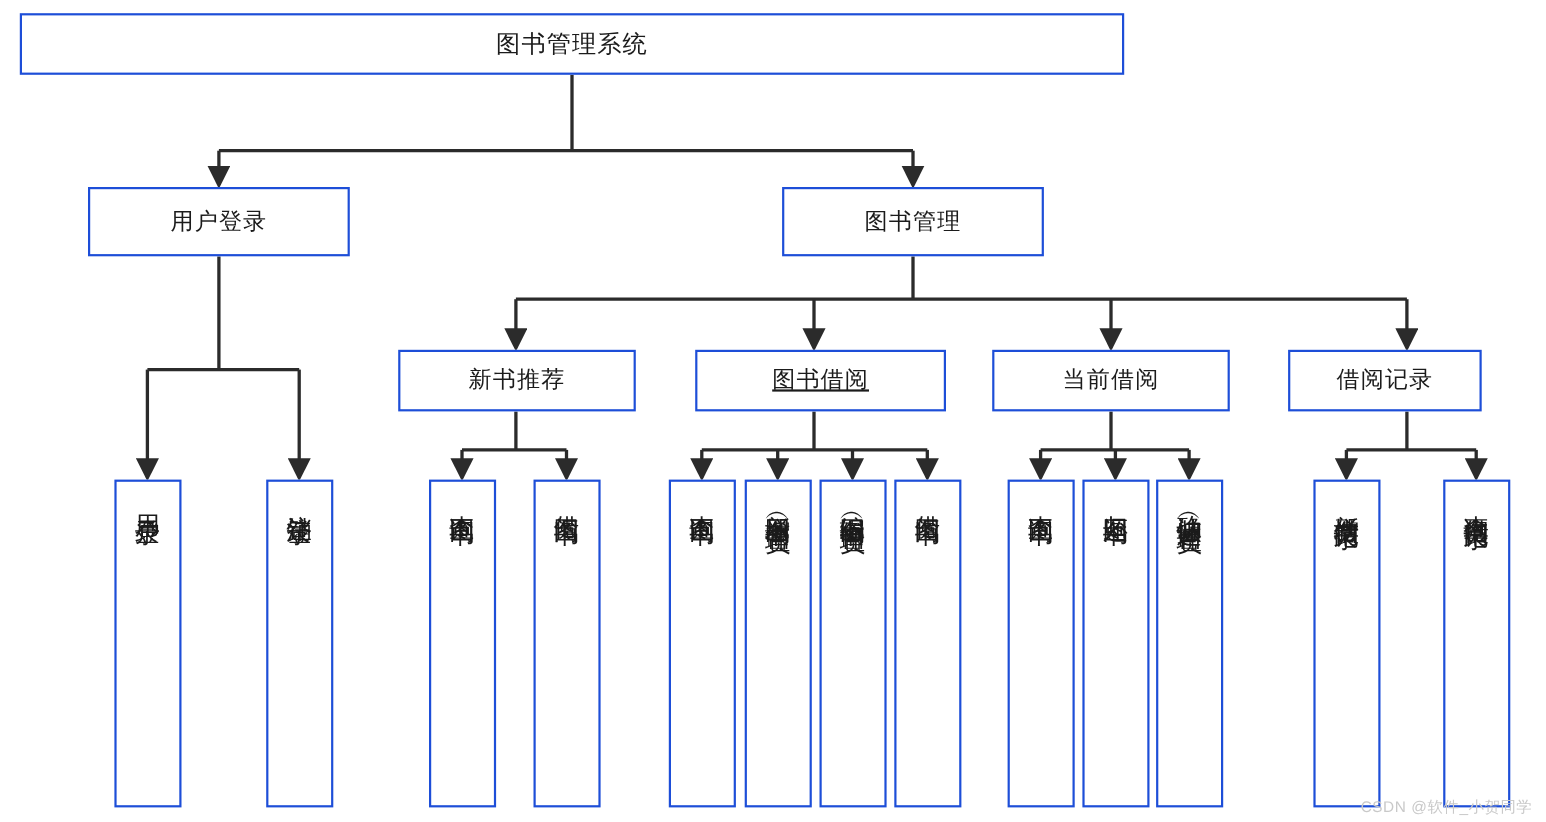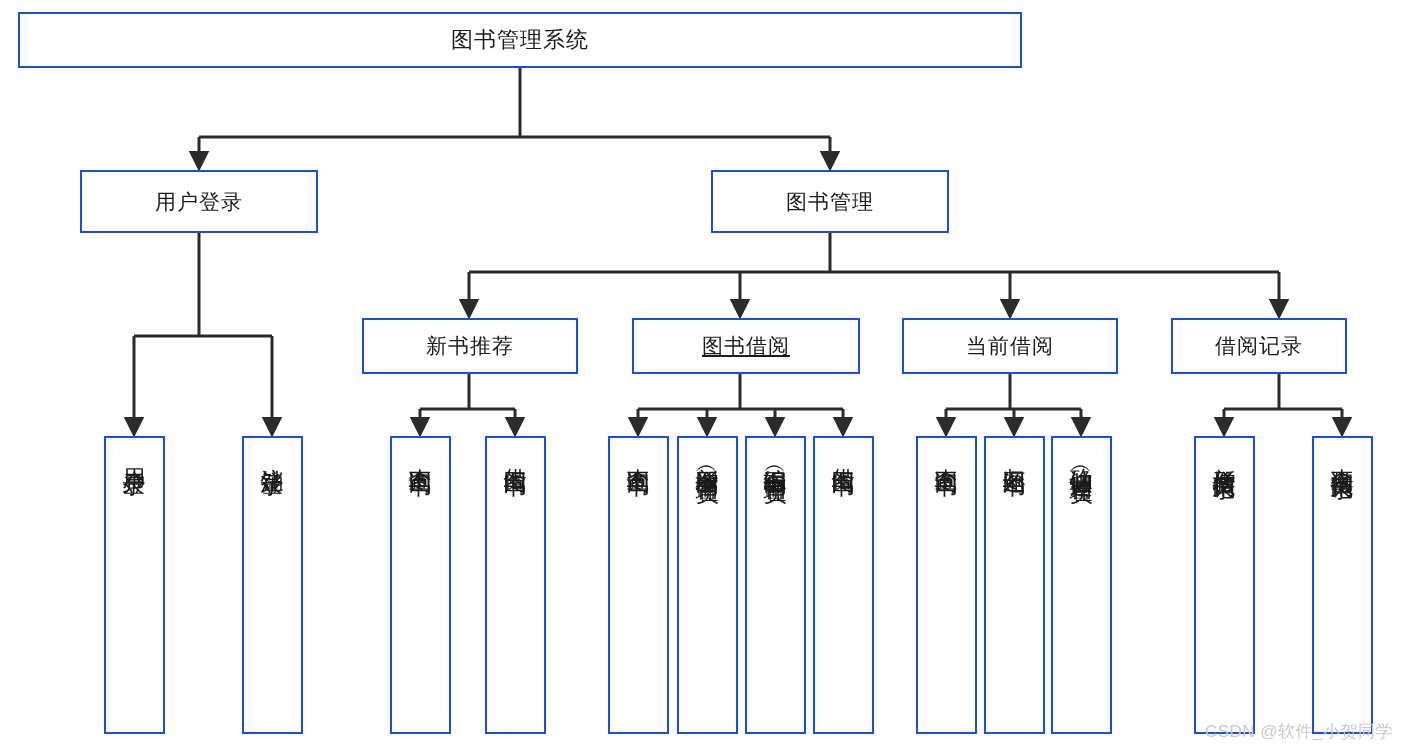--- a/index.html
+++ b/index.html
@@ -53,21 +53,21 @@
     font-size: 23px;
     line-height: 1.22;
     letter-spacing: 2px;
     white-space: nowrap;
     color: #1b1b1b;
   }
   .watermark {
     position: absolute;
     right: 12px;
     bottom: 4px;
-    font-size: 17px;
+    font-size: 14px;
     color: #c9c9c9;
     letter-spacing: 0.5px;
     white-space: nowrap;
     user-select: none;
   }
 </style>
 </head>
 <body>
 
 <div id="stage">

